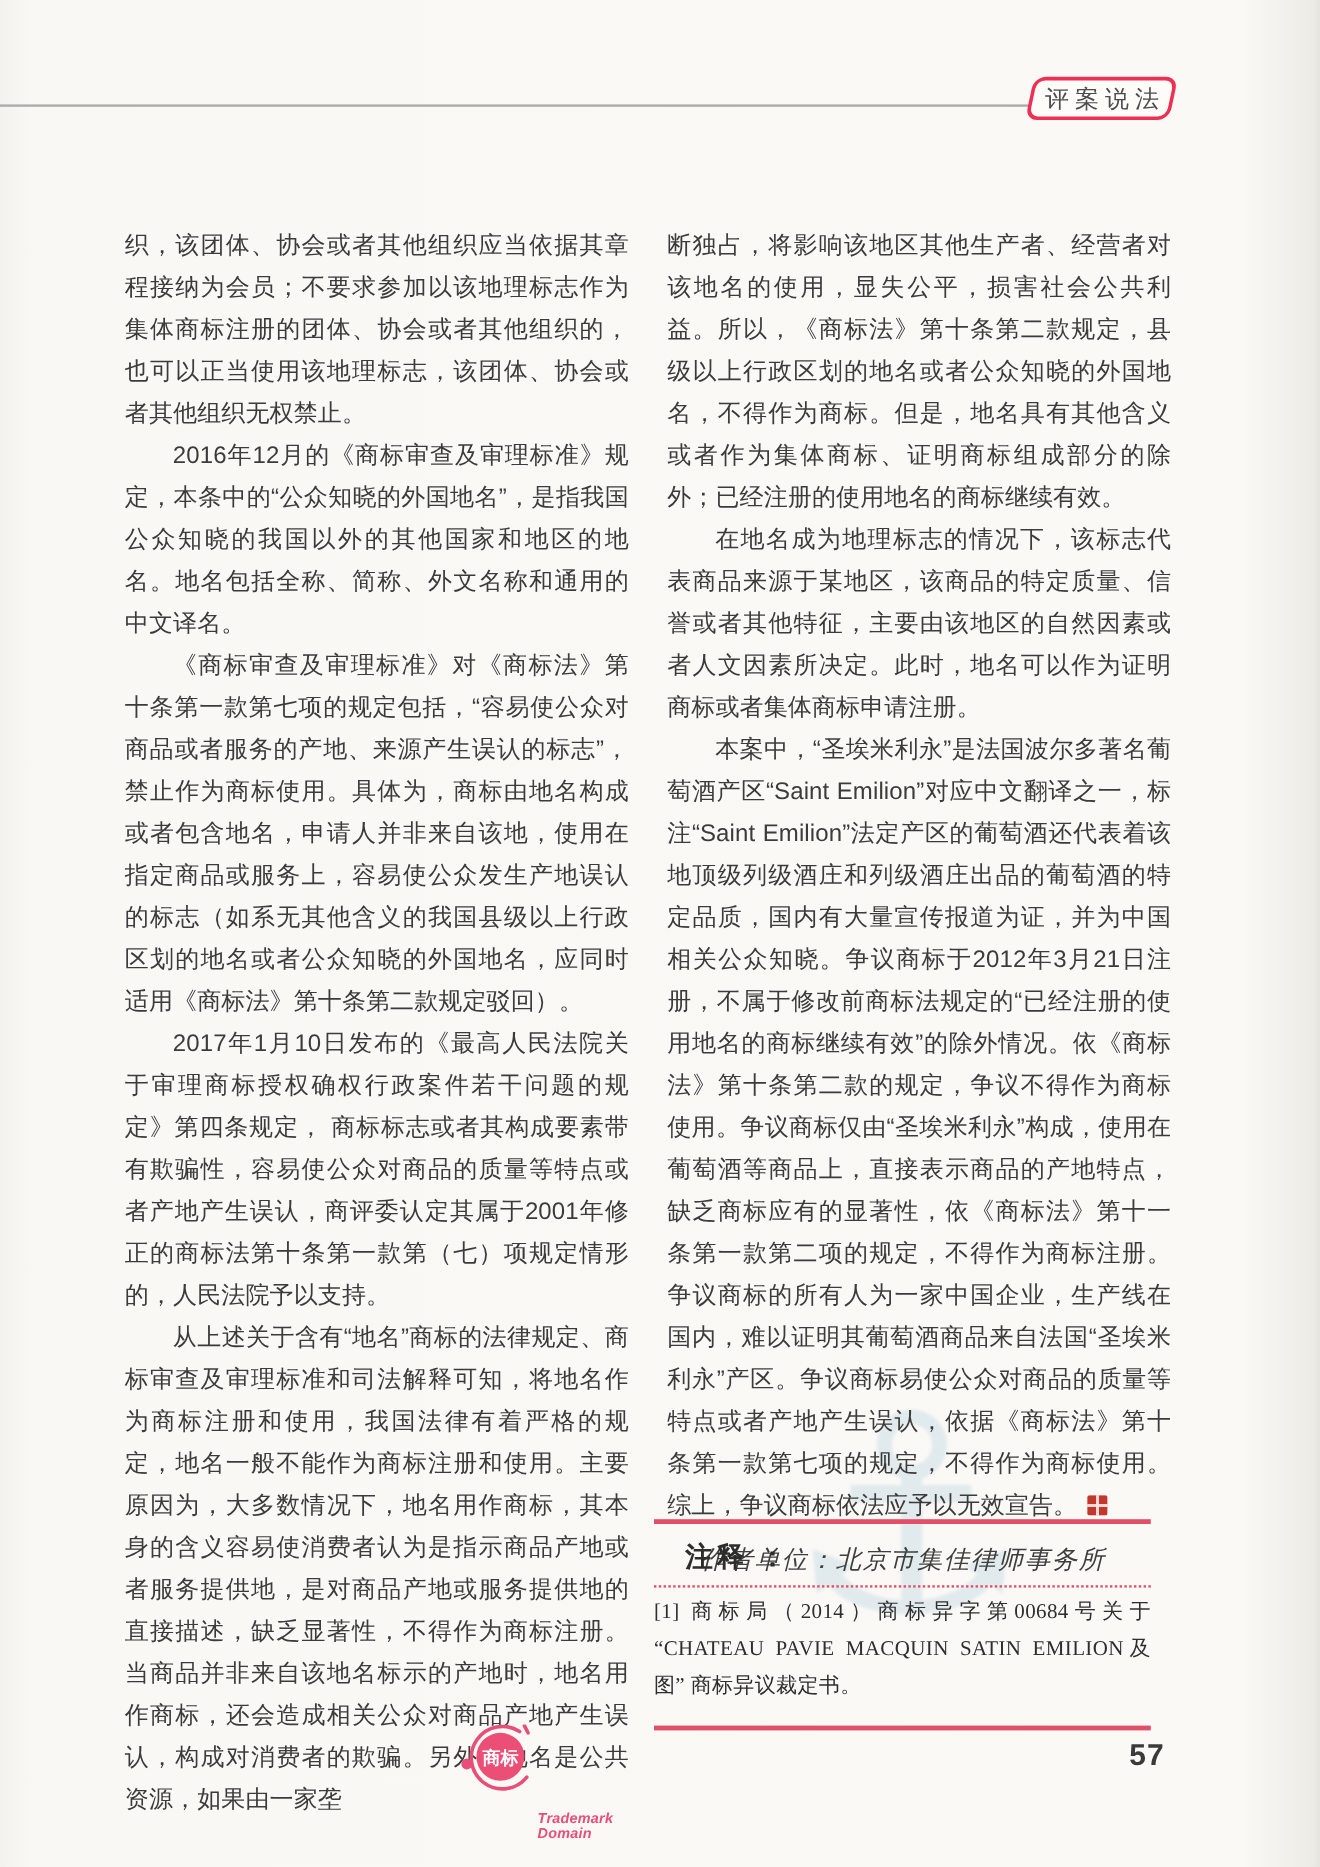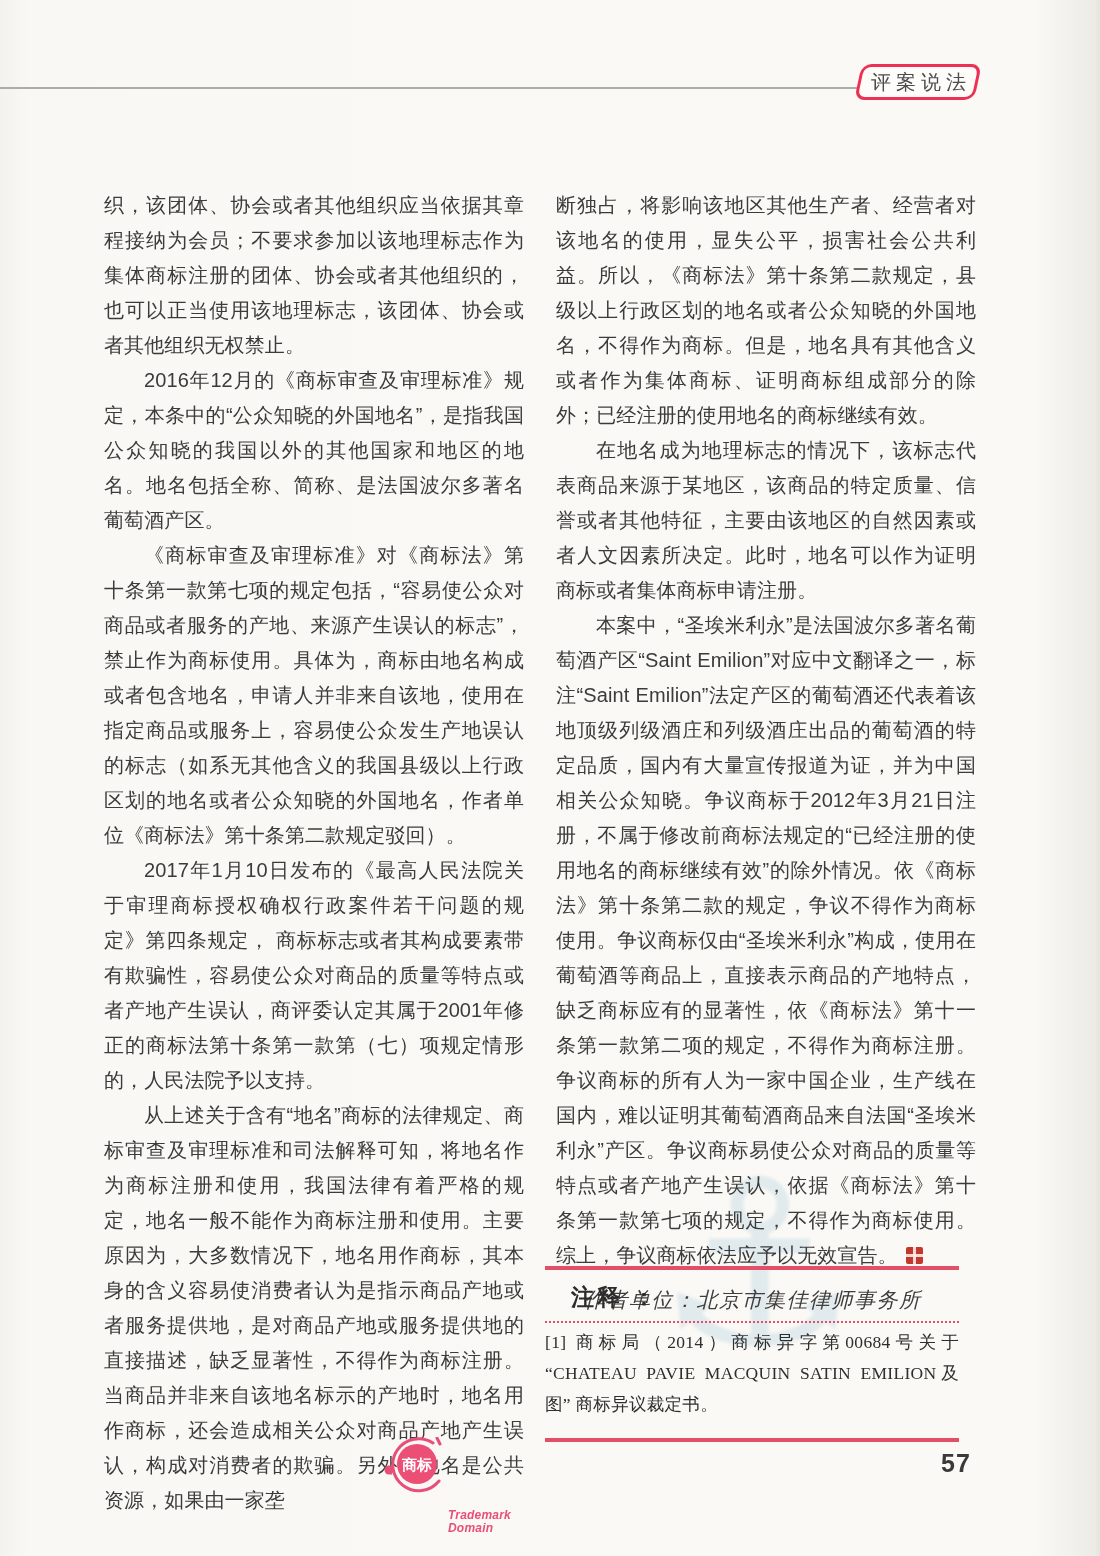--- a/index.html
+++ b/index.html
@@ -110,22 +110,22 @@
   <div class="top-rule"></div>
 
   <div class="section-tag">
     <span class="section-tag-text">评案说法</span>
   </div>
 
   <div class="watermark-anchor">⚓</div>
 
   <div class="col col-left">
       <p class="para">织，该团体、协会或者其他组织应当依据其章程接纳为会员；不要求参加以该地理标志作为集体商标注册的团体、协会或者其他组织的，也可以正当使用该地理标志，该团体、协会或者其他组织无权禁止。</p>
-      <p class="para indent">2016年12月的《商标审查及审理标准》规定，本条中的“公众知晓的外国地名”，是指我国公众知晓的我国以外的其他国家和地区的地名。地名包括全称、简称、是法国波尔多著名葡萄酒产区。</p>
-      <p class="para indent">《商标审查及审理标准》对《商标法》第十条第一款第七项的规定包括，“容易使公众对商品或者服务的产地、来源产生误认的标志”，禁止作为商标使用。具体为，商标由地名构成或者包含地名，申请人并非来自该地，使用在指定商品或服务上，容易使公众发生产地误认的标志（如系无其他含义的我国县级以上行政区划的地名或者公众知晓的外国地名，作者单位《商标法》第十条第二款规定驳回）。</p>
+      <p class="para indent">2016年12月的《商标审查及审理标准》规定，本条中的“公众知晓的外国地名”，是指我国公众知晓的我国以外的其他国家和地区的地名。地名包括全称、简称、外文名称和通用的中文译名。</p>
+      <p class="para indent">《商标审查及审理标准》对《商标法》第十条第一款第七项的规定包括，“容易使公众对商品或者服务的产地、来源产生误认的标志”，禁止作为商标使用。具体为，商标由地名构成或者包含地名，申请人并非来自该地，使用在指定商品或服务上，容易使公众发生产地误认的标志（如系无其他含义的我国县级以上行政区划的地名或者公众知晓的外国地名，应同时适用《商标法》第十条第二款规定驳回）。</p>
       <p class="para indent">2017年1月10日发布的《最高人民法院关于审理商标授权确权行政案件若干问题的规定》第四条规定， 商标标志或者其构成要素带有欺骗性，容易使公众对商品的质量等特点或者产地产生误认，商评委认定其属于2001年修正的商标法第十条第一款第（七）项规定情形的，人民法院予以支持。</p>
       <p class="para indent">从上述关于含有“地名”商标的法律规定、商标审查及审理标准和司法解释可知，将地名作为商标注册和使用，我国法律有着严格的规定，地名一般不能作为商标注册和使用。主要原因为，大多数情况下，地名用作商标，其本身的含义容易使消费者认为是指示商品产地或者服务提供地，是对商品产地或服务提供地的直接描述，缺乏显著性，不得作为商标注册。当商品并非来自该地名标示的产地时，地名用作商标，还会造成相关公众对商品产地产生误认，构成对消费者的欺骗。另外，地名是公共资源，如果由一家垄</p>
     </div>
 
   <div class="col col-right">
     <div>
         <p class="para">断独占，将影响该地区其他生产者、经营者对该地名的使用，显失公平，损害社会公共利益。所以，《商标法》第十条第二款规定，县级以上行政区划的地名或者公众知晓的外国地名，不得作为商标。但是，地名具有其他含义或者作为集体商标、证明商标组成部分的除外；已经注册的使用地名的商标继续有效。</p>
         <p class="para indent">在地名成为地理标志的情况下，该标志代表商品来源于某地区，该商品的特定质量、信誉或者其他特征，主要由该地区的自然因素或者人文因素所决定。此时，地名可以作为证明商标或者集体商标申请注册。</p>
         <p class="para indent">本案中，“圣埃米利永”是法国波尔多著名葡萄酒产区“Saint Emilion”对应中文翻译之一，标注“Saint Emilion”法定产区的葡萄酒还代表着该地顶级列级酒庄和列级酒庄出品的葡萄酒的特定品质，国内有大量宣传报道为证，并为中国相关公众知晓。争议商标于2012年3月21日注册，不属于修改前商标法规定的“已经注册的使用地名的商标继续有效”的除外情况。依《商标法》第十条第二款的规定，争议不得作为商标使用。争议商标仅由“圣埃米利永”构成，使用在葡萄酒等商品上，直接表示商品的产地特点，缺乏商标应有的显著性，依《商标法》第十一条第一款第二项的规定，不得作为商标注册。争议商标的所有人为一家中国企业，生产线在国内，难以证明其葡萄酒商品来自法国“圣埃米利永”产区。争议商标易使公众对商品的质量等特点或者产地产生误认，依据《商标法》第十条第一款第七项的规定，不得作为商标使用。综上，争议商标依法应予以无效宣告。<span class="end-seal"></span></p>
       </div>

